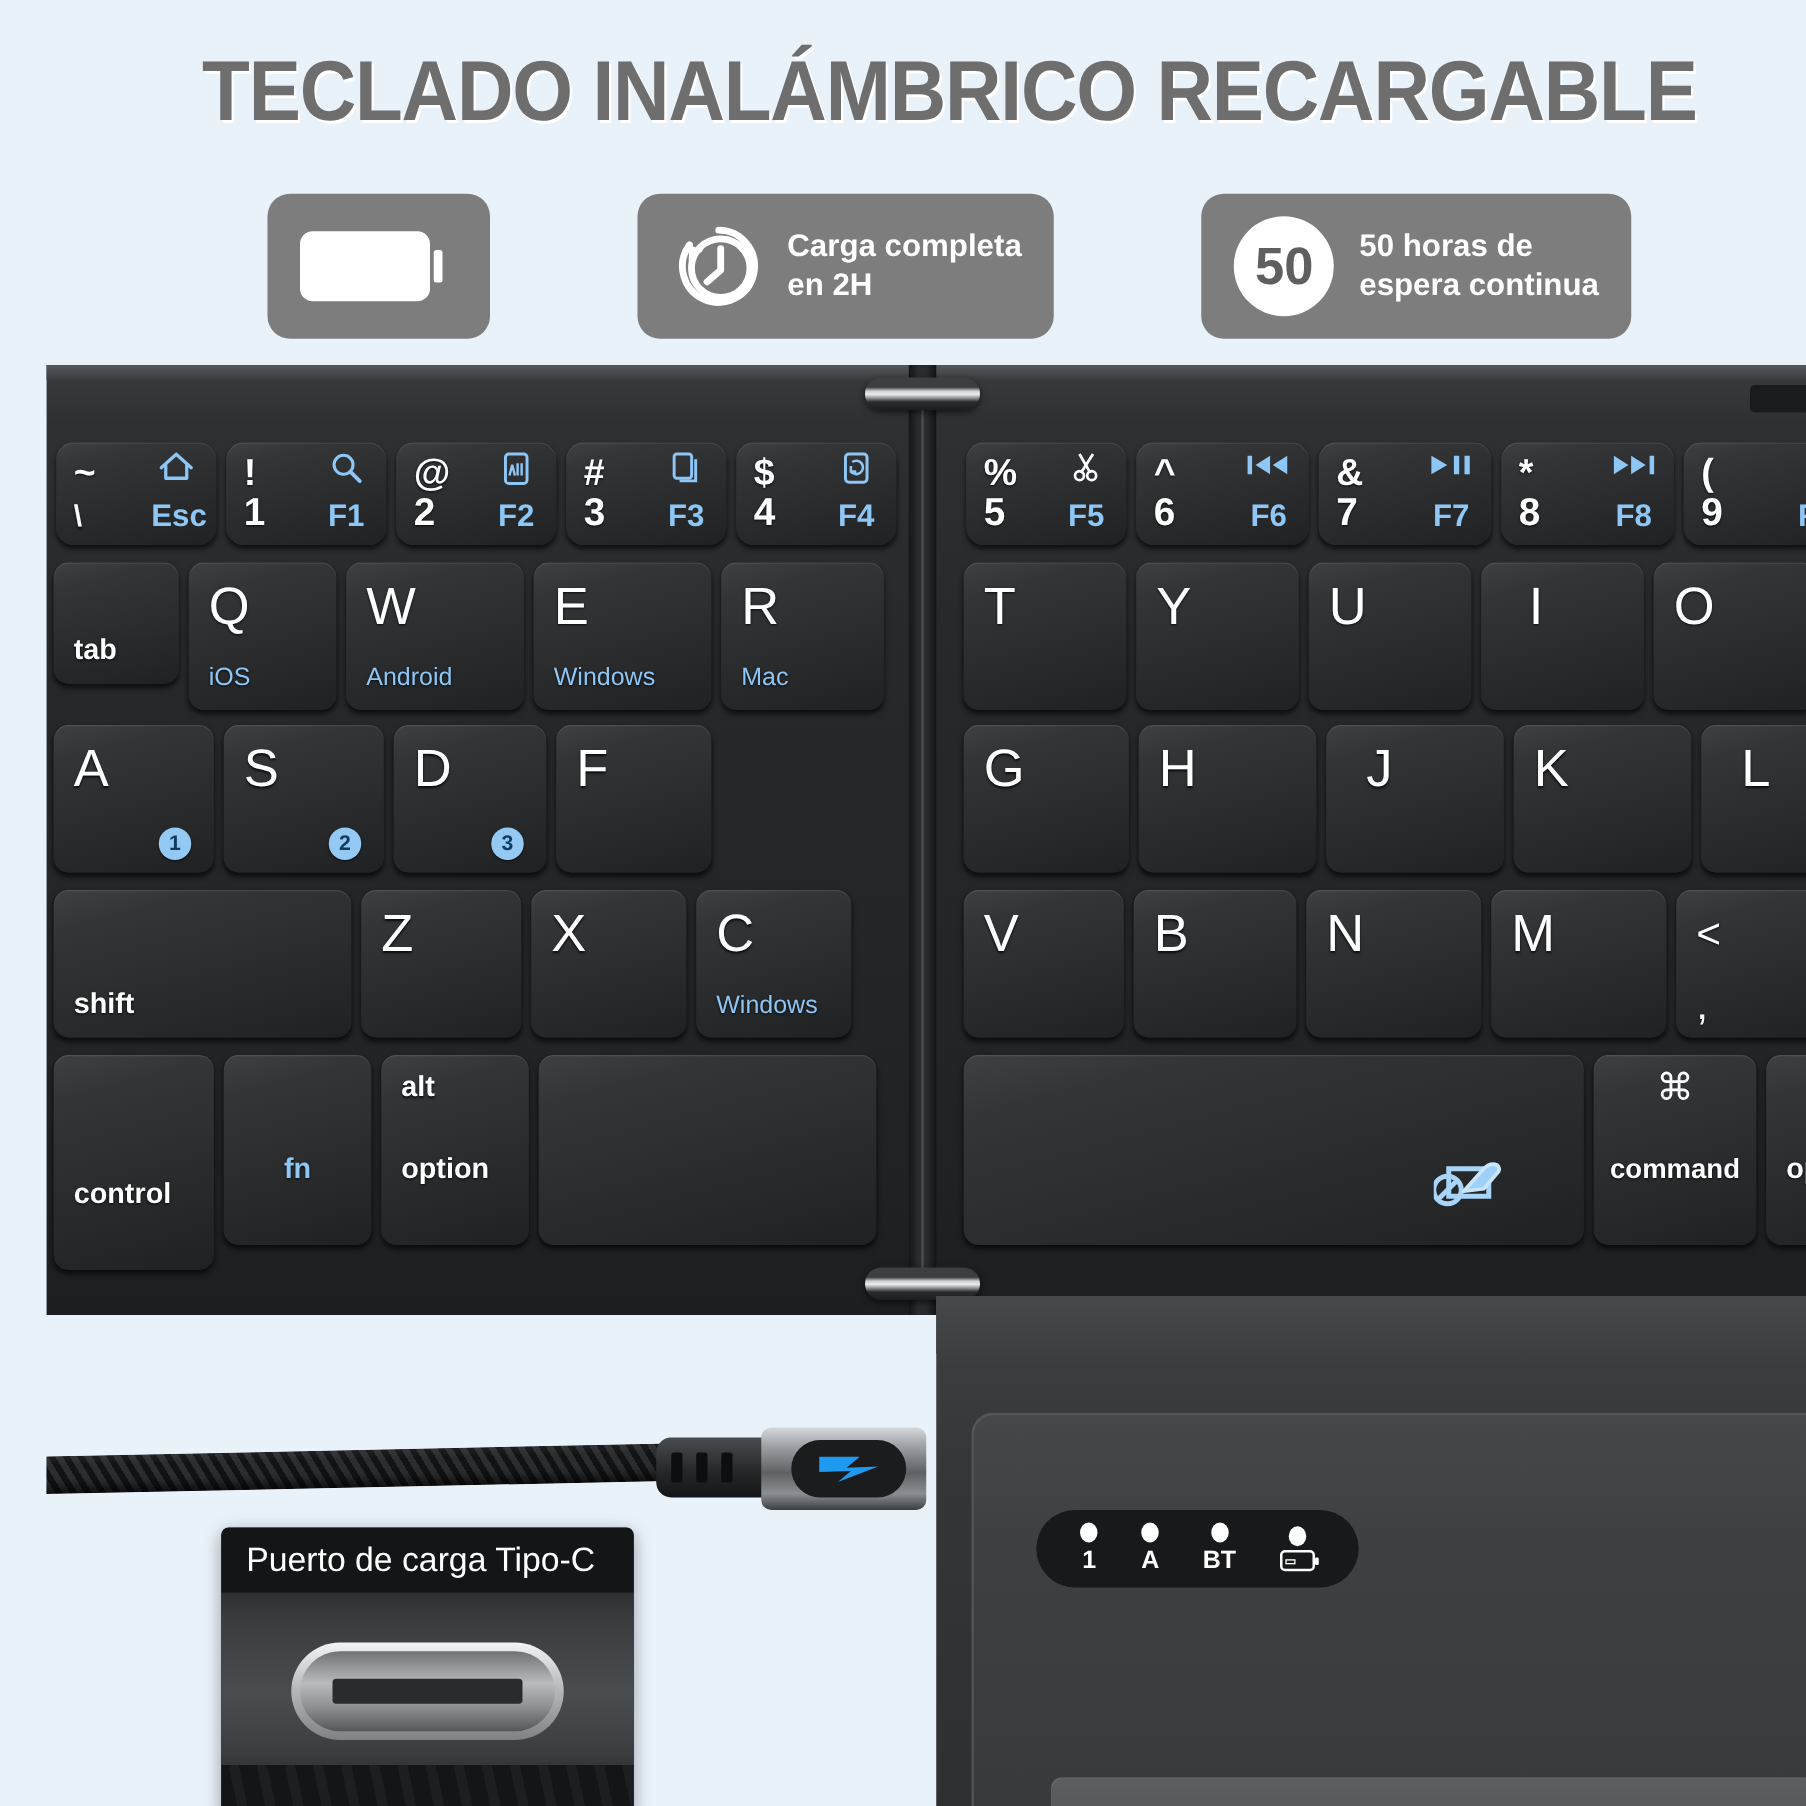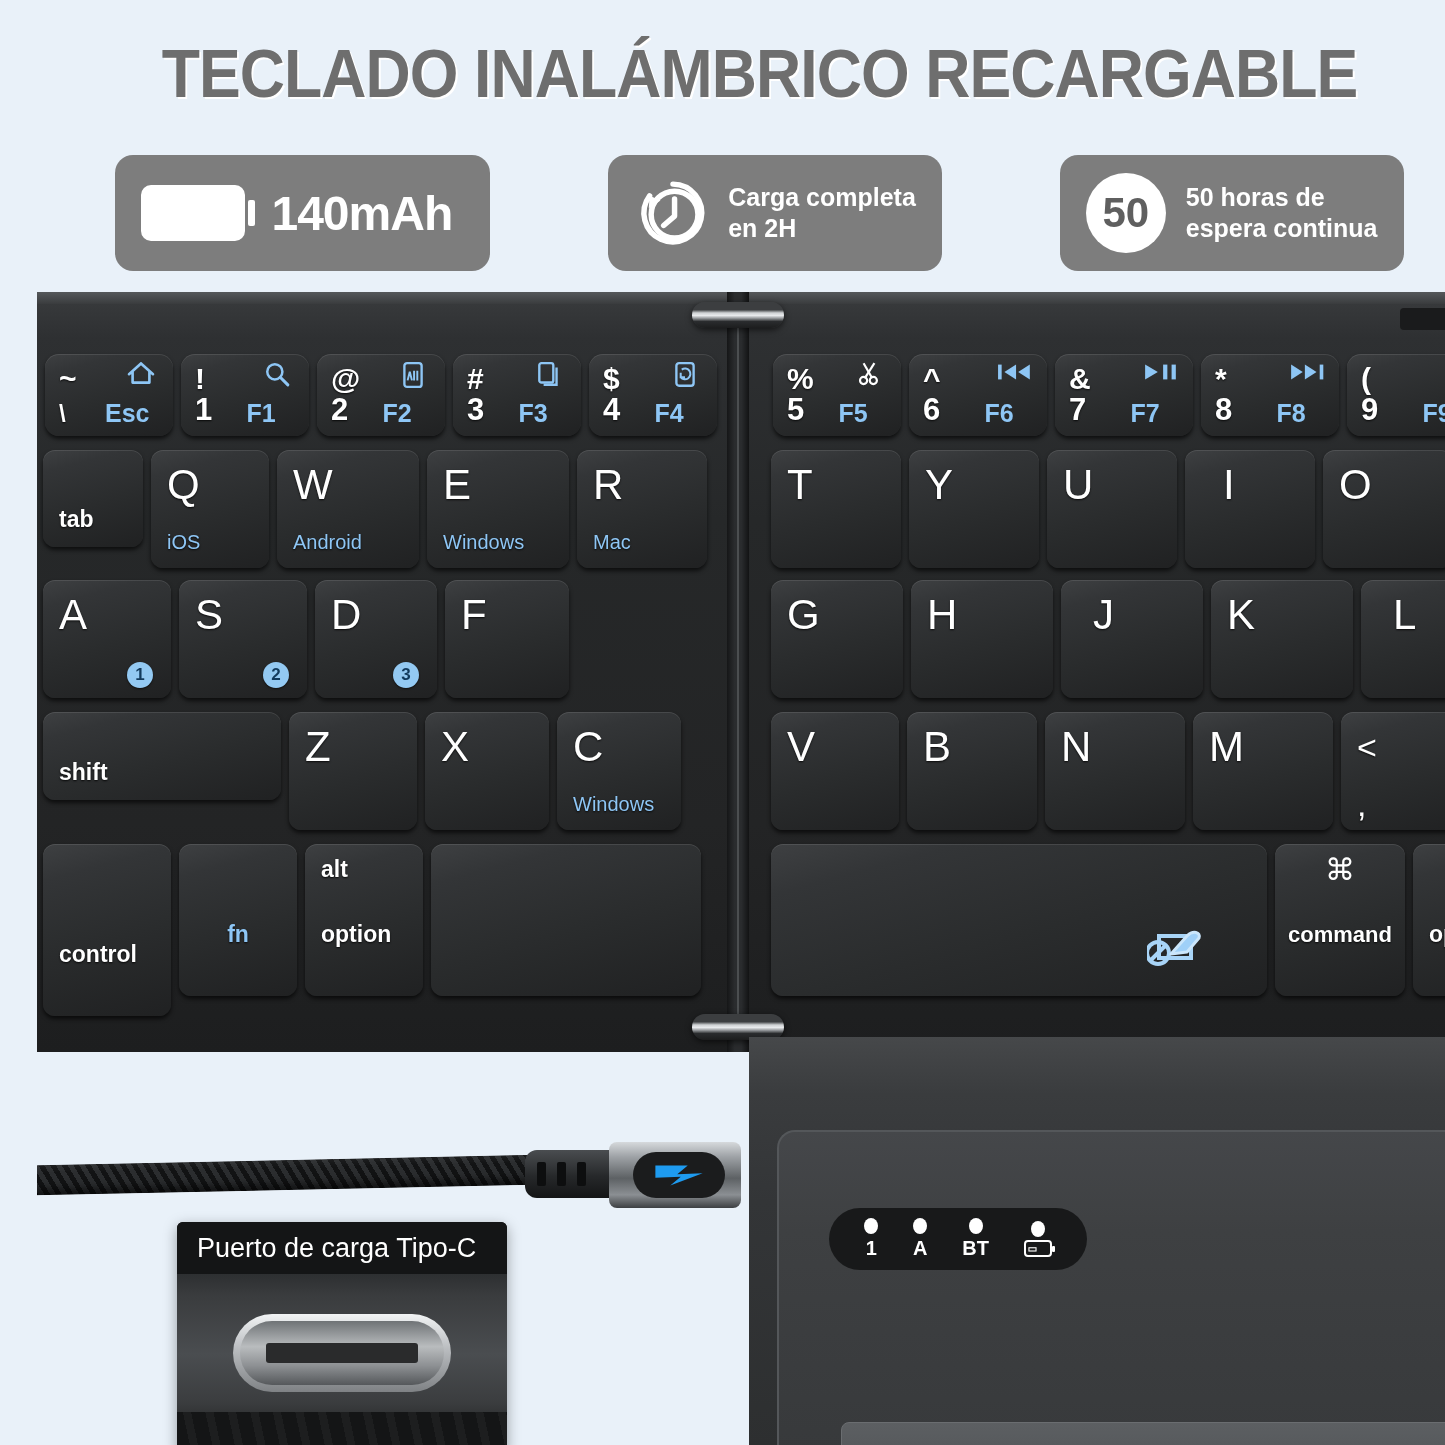--- a/index.html
+++ b/index.html
@@ -150,21 +150,21 @@
   }
   .mod .k-glyph {
     position: absolute; top: 8px; left: 0; width: 100%;
     text-align: center; font-size: 30px; color: #fff;
   }
 
   
   .fnkey .q-tl { position: absolute; top: 8px; left: 14px; font-size: 30px; font-weight: bold; color: #fff; text-shadow: 0 1px 2px rgba(0,0,0,.8);}
   .fnkey .q-bl { position: absolute; bottom: 8px; left: 14px; font-size: 31px; font-weight: bold; color: #fff; text-shadow: 0 1px 2px rgba(0,0,0,.8);}
   .fnkey .q-tr { position: absolute; top: 7px; right: 12px; width: 40px; text-align: center; color: #8ec6f5; font-size: 26px; line-height: 1;}
-  .fnkey .q-br { position: absolute; bottom: 8px; right: 28px; width: 40px; text-align: center; color: #8ec6f5; font-size: 25px; font-weight: bold;}
+  .fnkey .q-br { position: absolute; bottom: 8px; right: 12px; width: 40px; text-align: center; color: #8ec6f5; font-size: 25px; font-weight: bold;}
   .fnkey .q-tr svg { display: block; margin: 0 auto; }
 
   
   .cursor-icon { position: absolute; bottom: 20px; right: 58px; }
 
   
   .kb-bottom {
     position: absolute; top: 745px; left: 712px; right: 0; height: 410px;
     background: linear-gradient(180deg,#46484a 0%, #3a3c3e 14%, #333537 40%, #2d2f30 100%);
   }
@@ -283,21 +283,20 @@
 
   <div class="badges">
 
     <div class="badge badge-1">
       <div class="badge-icon">
         <div class="bat-wrap">
           <div class="bat-body"></div>
             <div class="bat-tip"></div>
         </div>
       </div>
-      <div class="badge-big" style="margin-left:16px">140mAh</div>
     </div>
 
     <div class="badge">
       <div class="badge-icon">
         <svg width="78" height="78" viewBox="0 0 100 100">
           <path d="M50 13 A37 37 0 1 1 20 28" fill="none" stroke="#fff" stroke-width="7" stroke-linecap="round"></path>
           <path d="M20 28 L19 44 L34 34 Z" fill="#fff"></path>
           <circle cx="52" cy="52" r="30" fill="none" stroke="#fff" stroke-width="7"></circle>
           <path d="M52 32 L52 54 L38 66" fill="none" stroke="#fff" stroke-width="7" stroke-linecap="round" stroke-linejoin="round"></path>
         </svg>
@@ -422,21 +421,21 @@
           <div class="key letter" style="width:122px;height:118px">
             <div class="k-main">D</div>
             <div class="k-circle">3</div>
           </div>
           <div class="key letter" style="width:124px;height:118px">
             <div class="k-main">F</div>
           </div>
         </div>
 
         <div class="row" style="top:420px;left:6px;gap:8px">
-          <div class="key mod" style="width:238px;height:88px">
+          <div class="key mod" style="width:238px;height:118px">
             <div class="k-label">shift</div>
           </div>
           <div class="key letter" style="width:128px;height:118px">
             <div class="k-main">Z</div>
           </div>
           <div class="key letter" style="width:124px;height:118px">
             <div class="k-main">X</div>
           </div>
           <div class="key letter" style="width:124px;height:118px">
             <div class="k-main">C</div>

